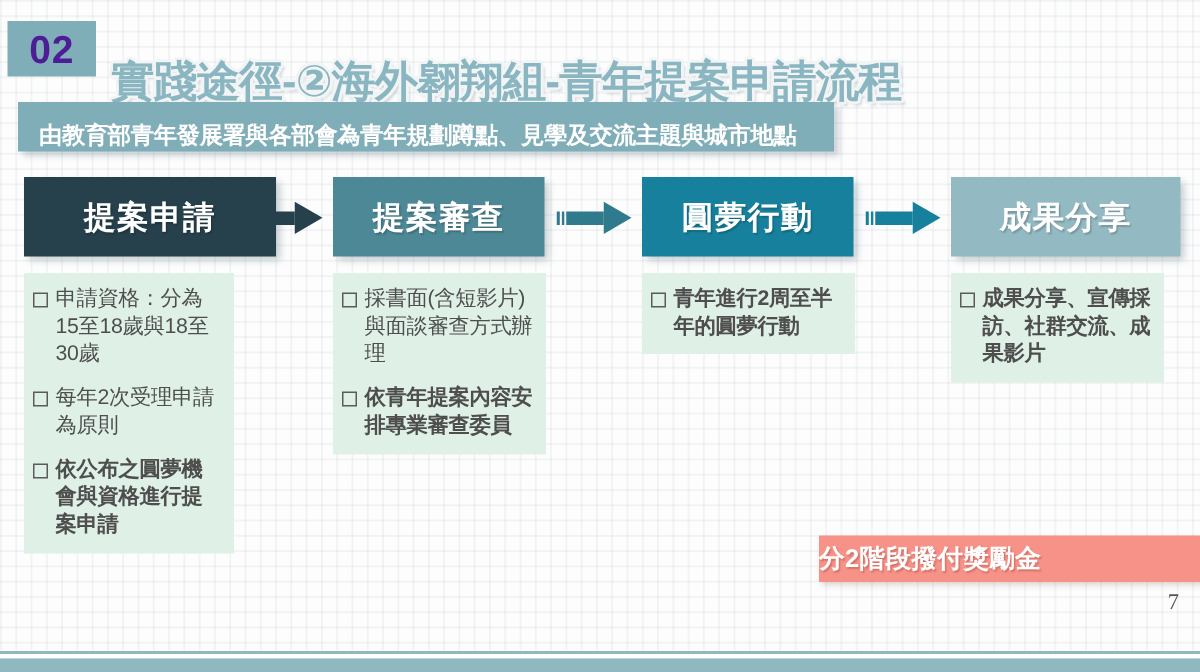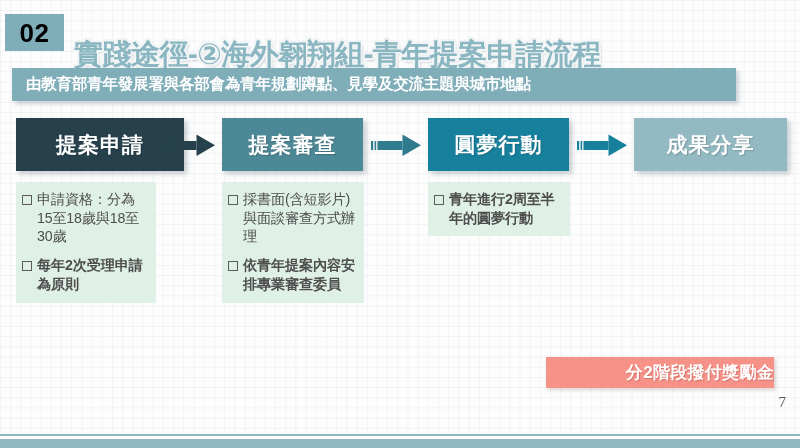--- a/index.html
+++ b/index.html
@@ -28,21 +28,21 @@
   }
 
   
   .num-badge {
     position: absolute;
     left: 5px;
     top: 14px;
     width: 59px;
     height: 37px;
     background: #7fadb8;
-    color: #000000;
+    color: #4c1d95;
     font-size: 26px;
     font-weight: bold;
     letter-spacing: 0.5px;
     display: flex;
     align-items: center;
     justify-content: center;
     line-height: 1;
     text-align: right;
   }
 
@@ -68,25 +68,25 @@
       -1.8px 0     0 #f2f4f5,
        1.8px 0     0 #f2f4f5,
        2.5px 2.5px 2px rgba(120,140,150,0.35);
     margin-top: 22px;
   }
 
   .subtitle-bar {
     position: absolute;
     left: 12px;
     top: 68px;
-    width: 724px;
+    width: 544px;
     height: 33px;
     background: #7fadb8;
     display: flex;
-    align-items: center;
+    align-items: flex-end;
     box-shadow: 3px 3px 4px rgba(120,135,145,0.35);
   }
   .subtitle-bar .txt {
     color: #ffffff;
     font-size: 15.5px;
     font-weight: bold;
     letter-spacing: -0.2px;
     padding-left: 14px;
     white-space: nowrap;
   }
@@ -164,26 +164,26 @@
     line-height: 1.32;
     color: #4e4e4e;
     letter-spacing: -0.2px;
   }
 
   
   .callout {
     position: absolute;
     left: 546px;
     top: 357px;
-    width: 228px;
+    width: 254px;
     height: 31px;
     background: #f79289;
     display: flex;
     align-items: center;
-    justify-content: flex-end;
+    justify-content: flex-start;
     color: #ffffff;
     font-size: 17px;
     font-weight: bold;
     letter-spacing: 0.3px;
     text-shadow: 1px 1px 1px rgba(150,60,50,0.35);
     box-shadow: 2px 2px 4px rgba(150,120,115,0.3);
   }
 
   
   .page-num {
@@ -279,40 +279,50 @@
 
   <div class="col c0">
     <div class="bullet-item">
       <span class="bullet-mark"></span>
       <span class="bullet-text">申請資格：分為15至18歲與18至30歲</span>
     </div>
     <div class="bullet-item">
       <span class="bullet-mark"></span>
       <span class="bullet-text">每年2次受理申請為原則</span>
     </div>
+    <div class="bullet-item">
+      <span class="bullet-mark"></span>
+      <span class="bullet-text">依公布之圓夢機會與資格進行提案申請</span>
+    </div>
   </div>
 
   <div class="col c1">
     <div class="bullet-item">
       <span class="bullet-mark"></span>
       <span class="bullet-text">採書面(含短影片)與面談審查方式辦理</span>
     </div>
     <div class="bullet-item">
       <span class="bullet-mark"></span>
       <span class="bullet-text">依青年提案內容安排專業審查委員</span>
     </div>
   </div>
 
   <div class="col c2">
     <div class="bullet-item">
       <span class="bullet-mark"></span>
       <span class="bullet-text">青年進行2周至半年的圓夢行動</span>
     </div>
   </div>
 
+  <div class="col c3">
+    <div class="bullet-item">
+      <span class="bullet-mark"></span>
+      <span class="bullet-text">成果分享、宣傳採訪、社群交流、成果影片</span>
+    </div>
+  </div>
 
   <div class="callout">
     <span>分2階段撥付獎勵金</span>
   </div>
 
   <div class="page-num">7</div>
   <div class="footer-line-outer"></div>
   <div class="footer-gap"></div>
   <div class="footer-line-inner"></div>
 

